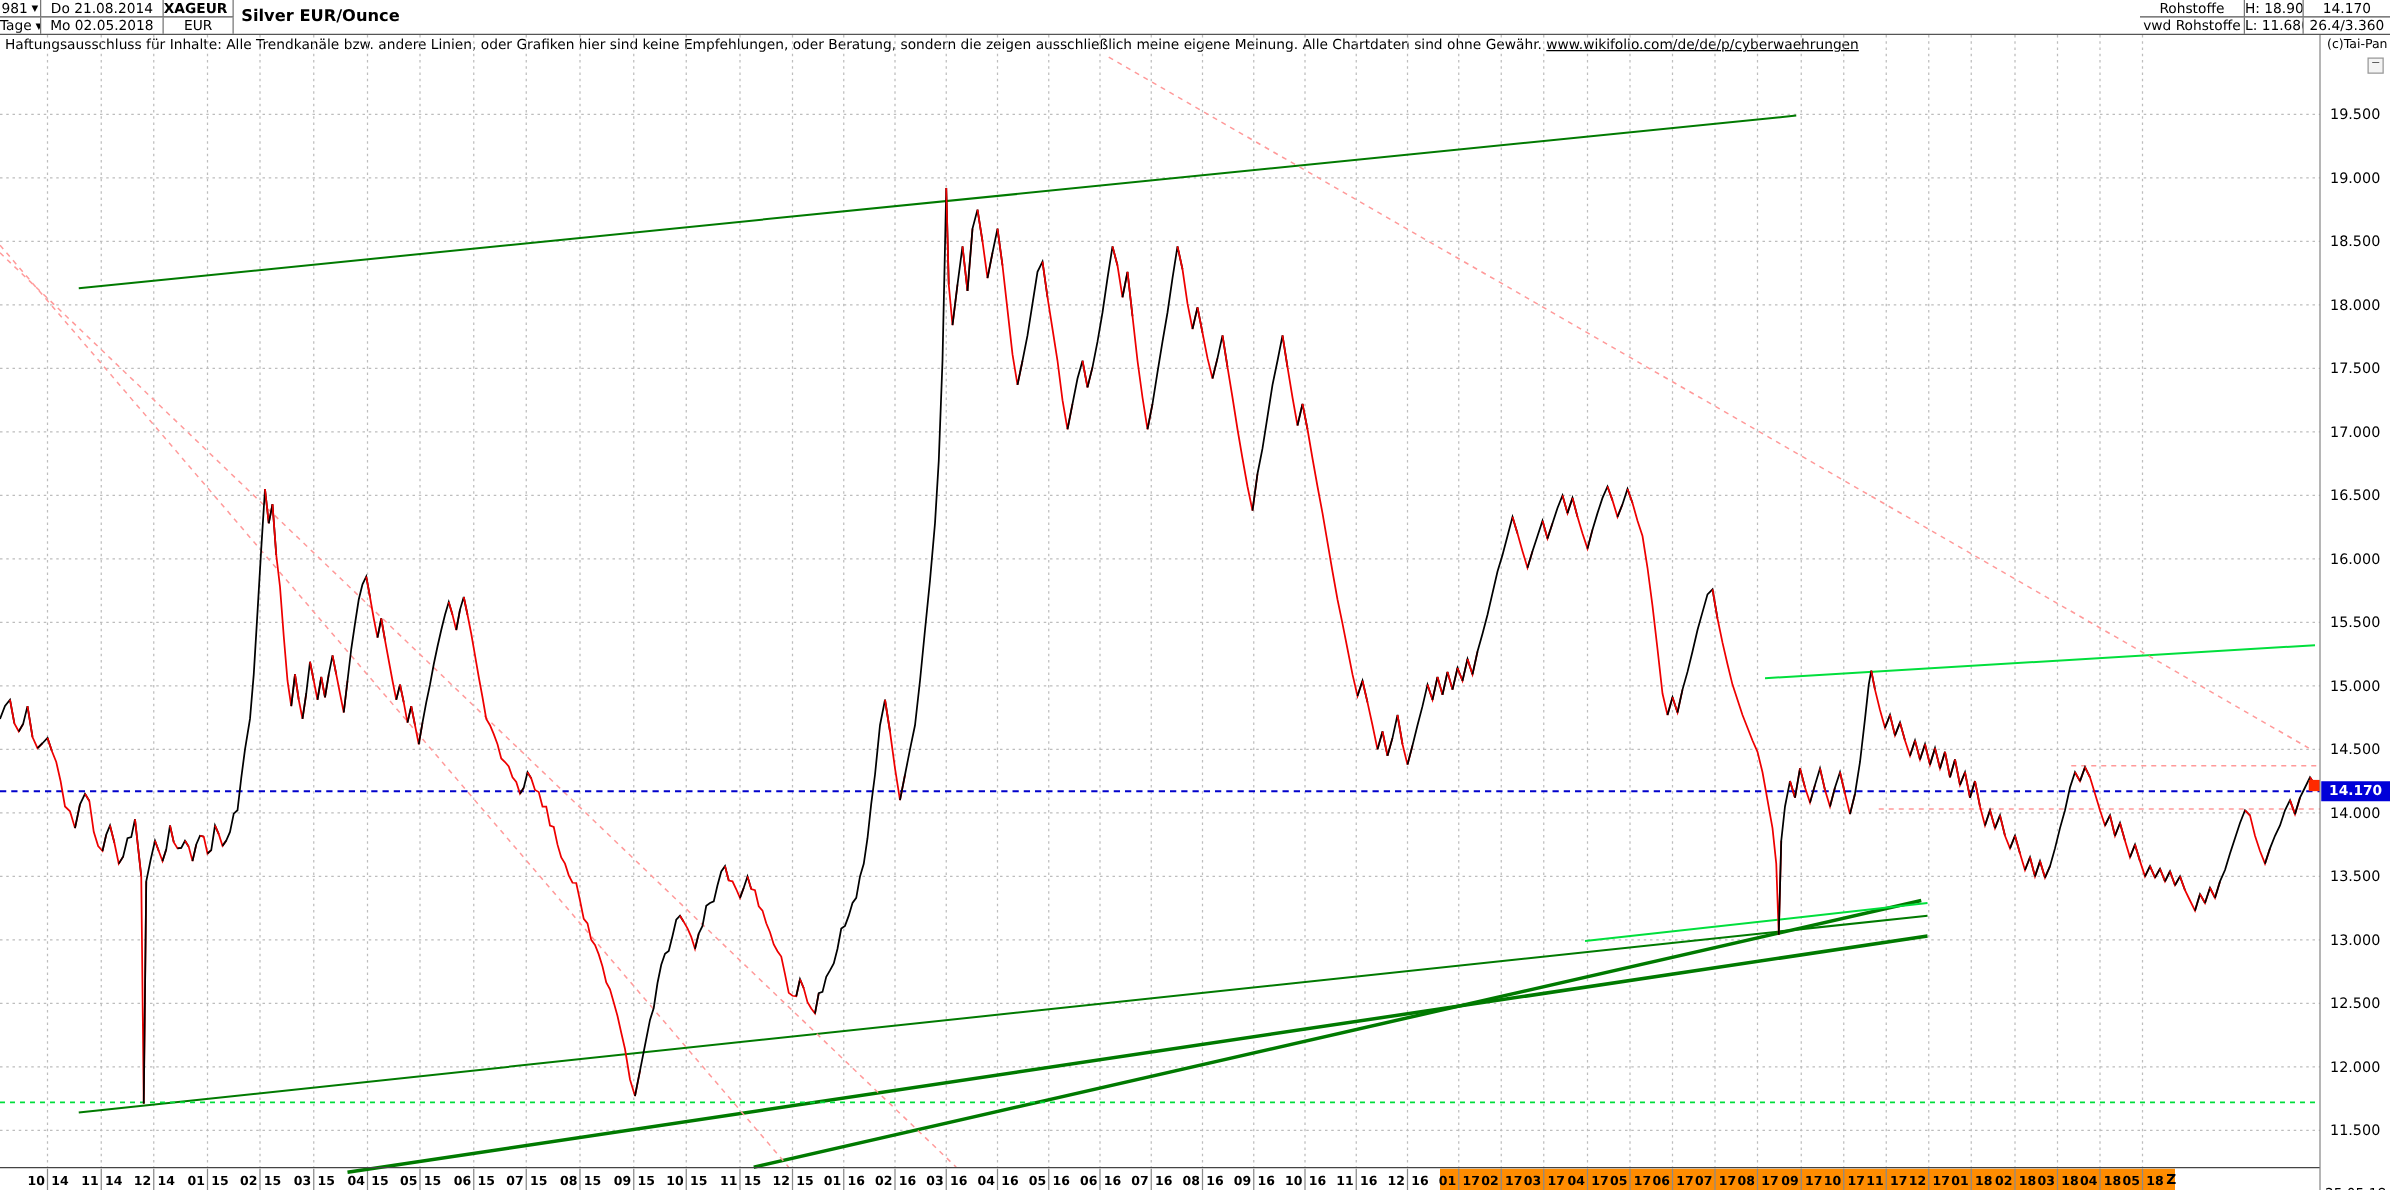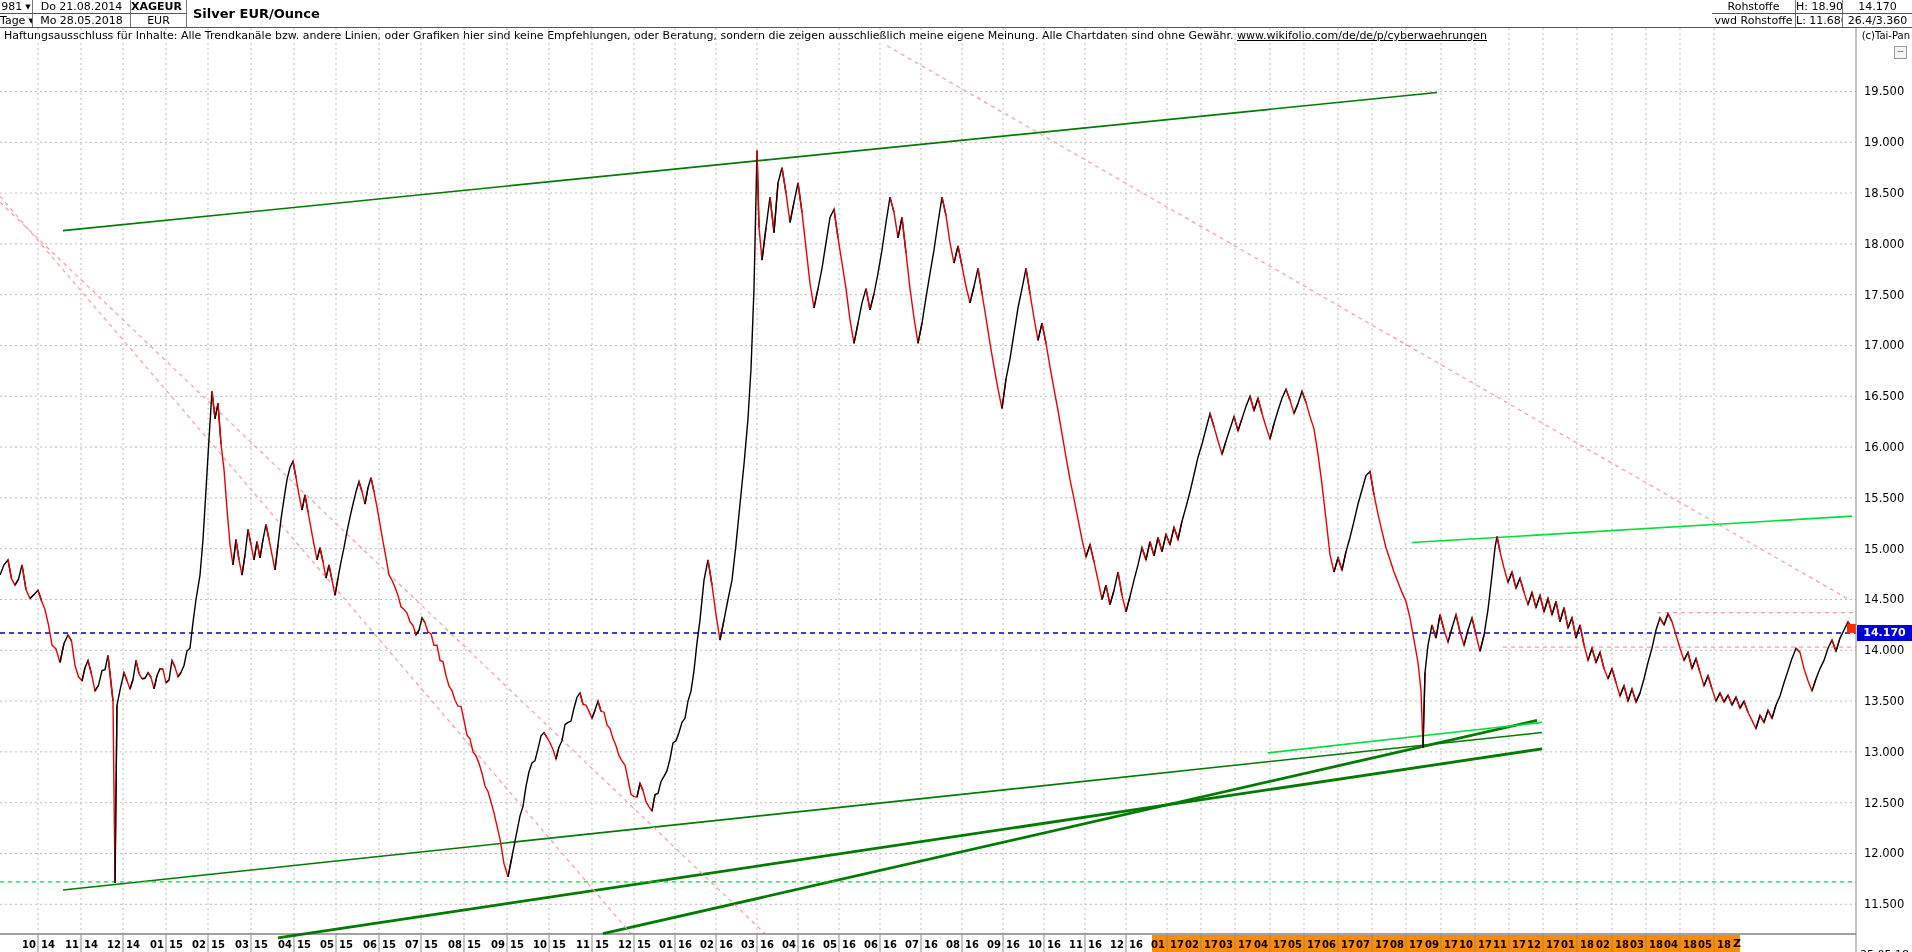--- a/index.html
+++ b/index.html
@@ -26,21 +26,21 @@
 <body>
 
 <div id="stage">
 
   <div class="cell sep-r" style="left:0;top:0;width:32px;text-align:center;"><span>981</span><span class="tri">▼</span></div>
   <div class="cell sep-r" style="left:33px;top:0;width:97px;text-align:center;">Do 21.08.2014</div>
   <div class="cell sep-r" style="left:131px;top:0;width:55px;text-align:left;font-weight:bold;">XAGEUR</div>
   <div class="abs title" style="left:193px;top:0;height:27px;">Silver EUR/Ounce</div>
 
   <div class="cell sep-r" style="left:0;top:14px;width:32px;text-align:left;"><span>Tage</span><span class="tri">▼</span></div>
-  <div class="cell sep-r" style="left:33px;top:14px;width:97px;text-align:center;">Mo 28.05.2018</div>
+  <div class="cell sep-r" style="left:33px;top:14px;width:97px;text-align:center;">Mo 02.05.2018</div>
   <div class="cell sep-r" style="left:131px;top:14px;width:55px;text-align:center;">EUR</div>
 
   <div class="cell sep-r" style="left:1712px;top:0;width:83px;text-align:center;">Rohstoffe</div>
   <div class="cell sep-r" style="left:1796px;top:0;width:46px;text-align:center;">H: 18.900</div>
   <div class="cell" style="left:1843px;top:0;width:69px;text-align:center;">14.170</div>
   <div class="cell sep-r" style="left:1712px;top:14px;width:83px;text-align:center;">vwd Rohstoffe</div>
   <div class="cell sep-r" style="left:1796px;top:14px;width:46px;text-align:center;">L: 11.680</div>
   <div class="cell" style="left:1843px;top:14px;width:69px;text-align:center;">26.4/3.360</div>
 
   <div class="hdr-line" style="left:0;top:13px;width:187px;height:1px;"></div>

